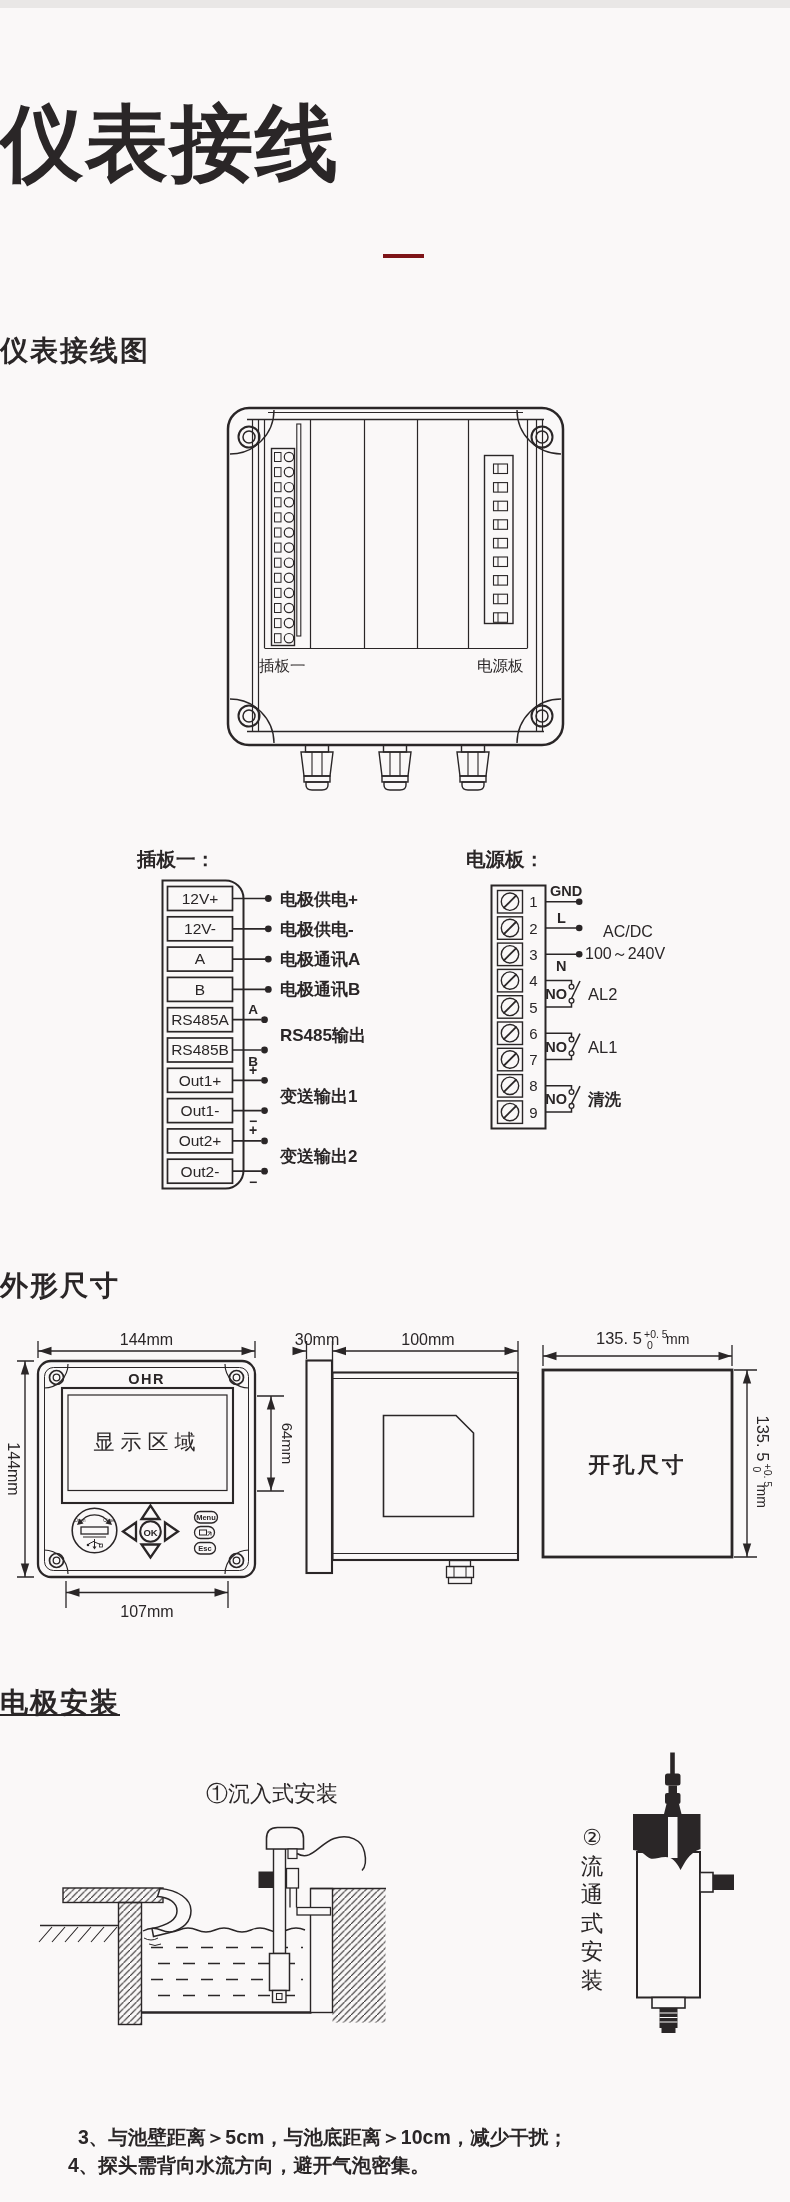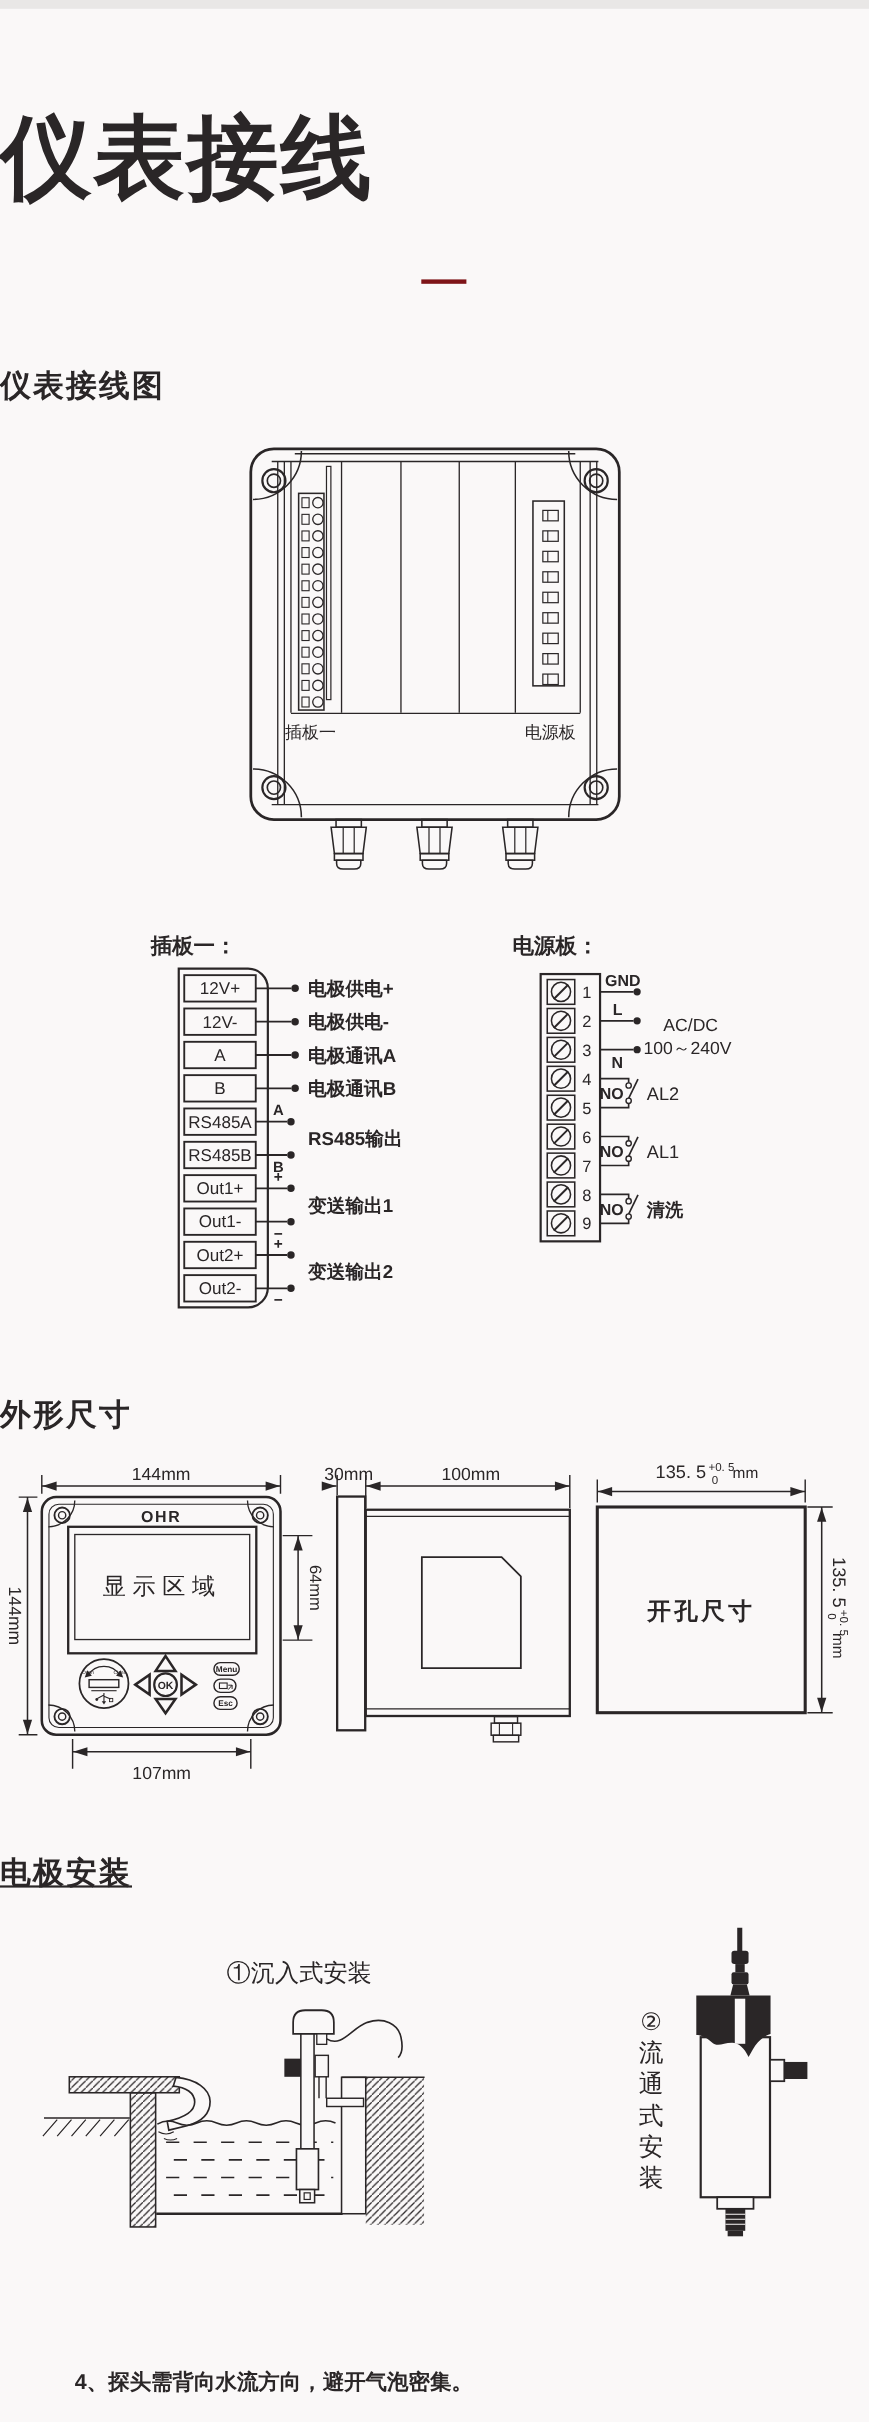--- a/index.html
+++ b/index.html
@@ -436,14 +436,15 @@
       <rect x="668" y="1817" width="9.5" height="41" class="fb"></rect>
       <rect x="700" y="1872.5" width="13" height="19.5" class="ln fb" stroke-width="1.6"></rect>
       <rect x="713" y="1874.5" width="21" height="15.5" class="fi"></rect>
       <rect x="652" y="1997.5" width="33" height="10.5" class="ln fb" stroke-width="1.6"></rect>
       <rect x="659.5" y="2008" width="18" height="20" class="fi"></rect>
       <path d="M659.5,2013 H677.5 M659.5,2017.5 H677.5 M659.5,2022 H677.5" stroke="#faf8f8" stroke-width="1" fill="none"></path>
       <rect x="661.5" y="2028" width="14" height="5" class="fi"></rect>
     </g>
   </svg>
 
+  <div class="abs note" style="left:78px;top:2124px">3、与池壁距离＞5cm，与池底距离＞10cm，减少干扰；</div>
   <div class="abs note" style="left:68px;top:2152px">4、探头需背向水流方向，避开气泡密集。</div>
 </div>
 
 </body></html>

